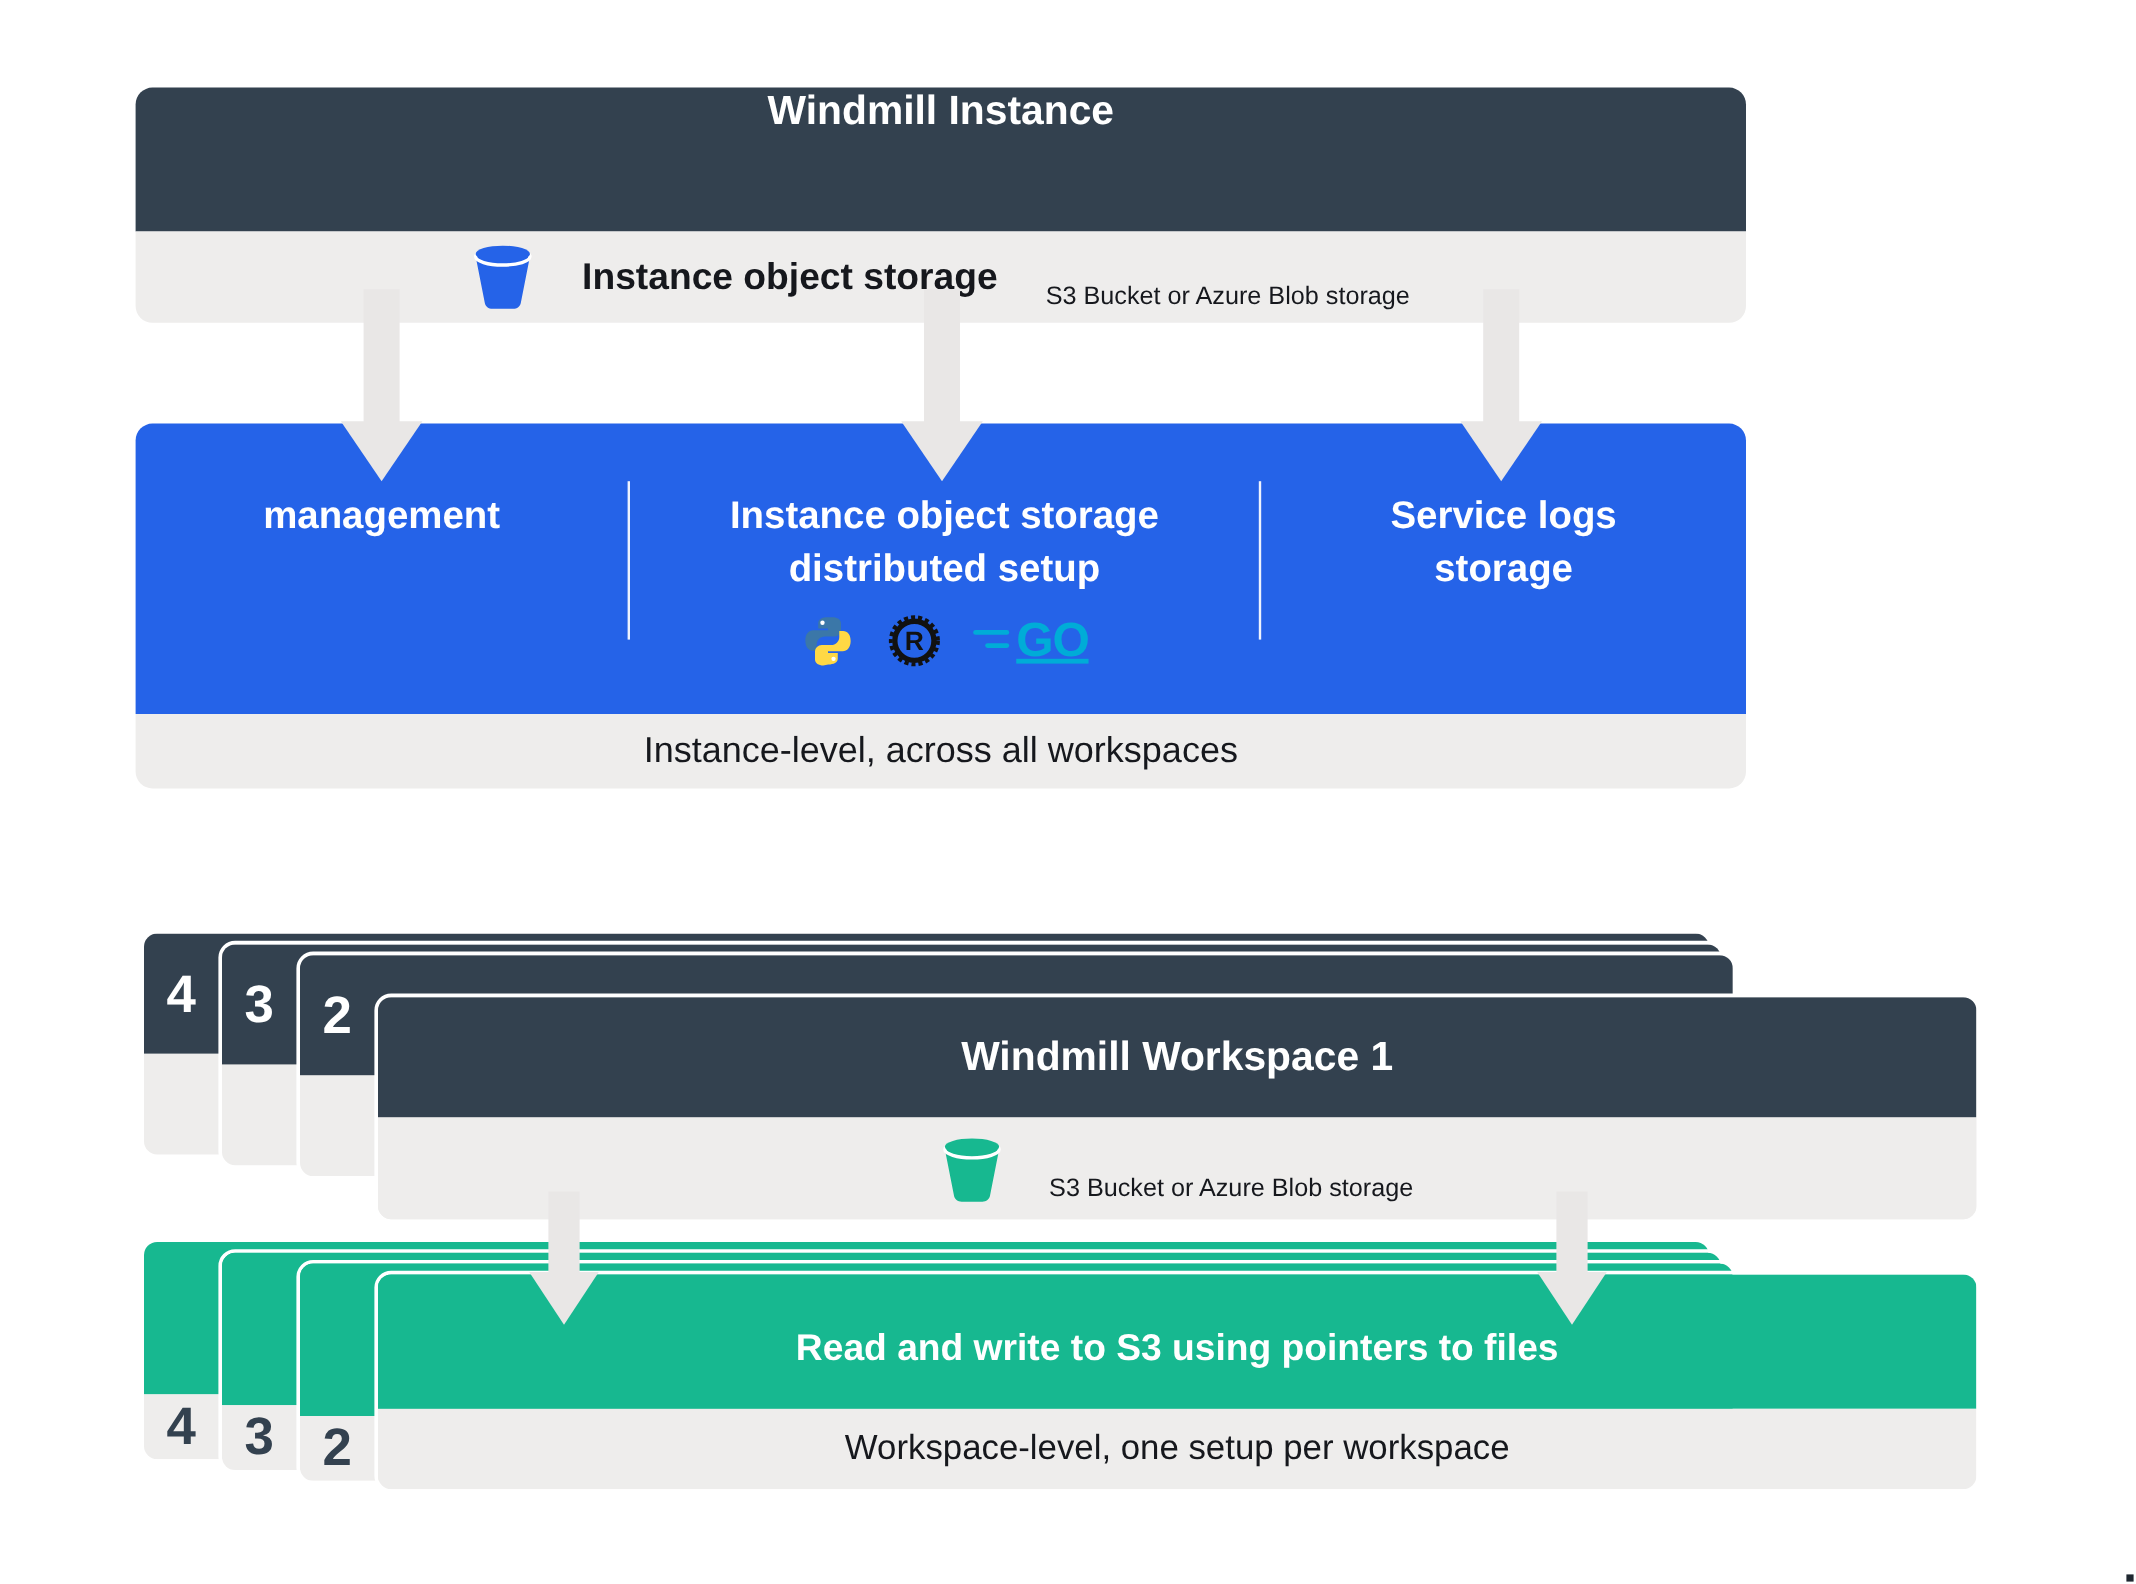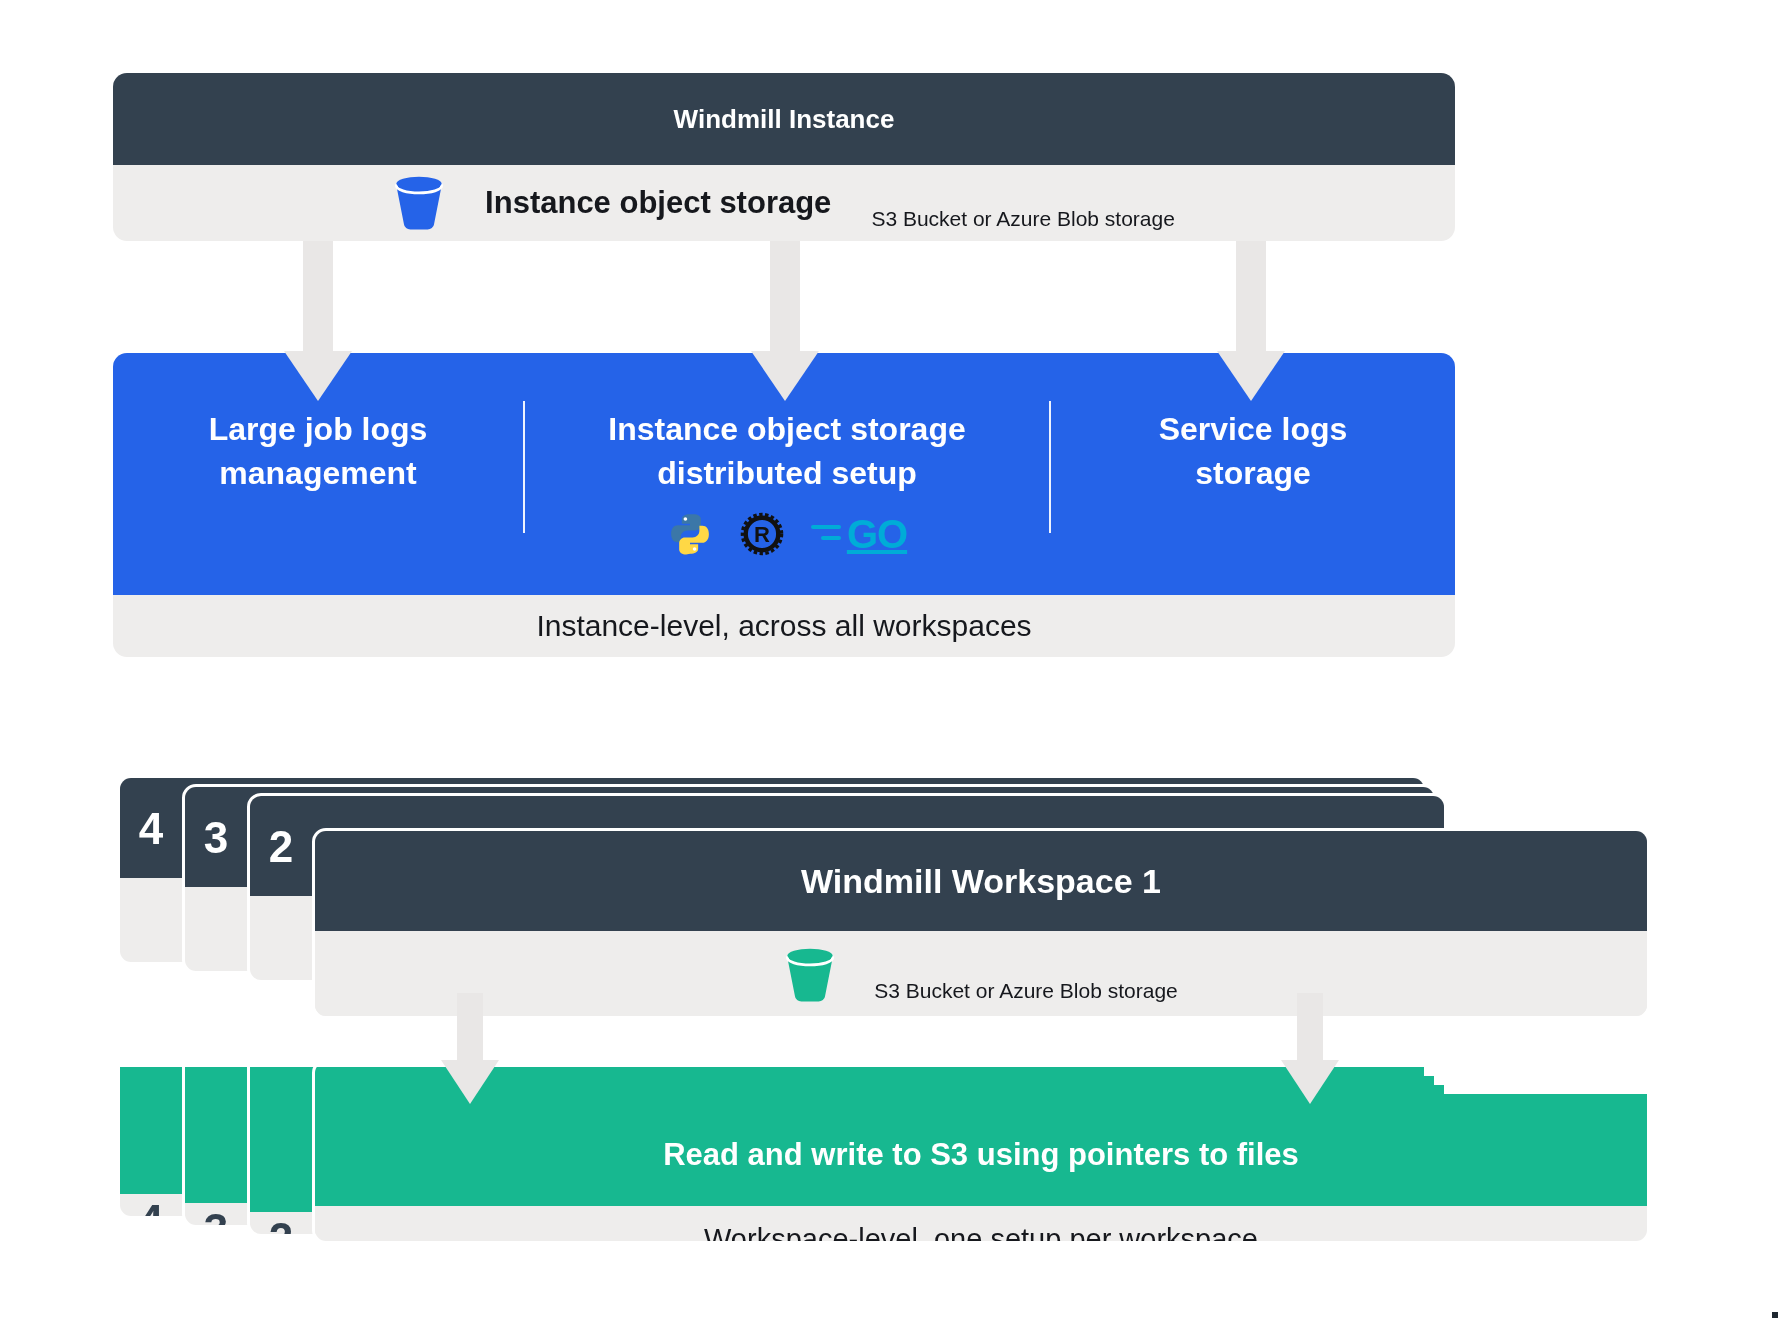--- a/index.html
+++ b/index.html
@@ -3,23 +3,23 @@
 <meta charset="utf-8">
 <style>
   html,body{margin:0;padding:0;background:#fff;}
   .canvas{
     position:relative; width:1780px; height:1320px; background:#fff;
     font-family:"Liberation Sans", sans-serif; overflow:hidden;
   }
   
   .inst-card{position:absolute; left:113px; top:73px; width:1342px; z-index:1;}
   .inst-hdr{
-    height:92px; background:var(--slate); border-radius:14px 14px 0 0;
-    display:flex; align-items:center; justify-content:center;
-    color:#fff; font-size:26px; font-weight:700;
+    height:120px; background:var(--slate); border-radius:14px 14px 0 0;
+    display:flex; justify-content:center;
+    color:#fff; font-size:34px; font-weight:700;
   }
   .store-row{
     height:76px; background:var(--panel-gray); border-radius:0 0 14px 14px;
     display:flex; align-items:center; justify-content:center; gap:40px;
   }
   .store-label{font-size:31px; font-weight:700; color:var(--text-dark);}
   .store-detail{font-size:21px; color:var(--text-dark);margin-top:32px;}
   .bucket{color:var(--blue); flex:0 0 auto;}
   .bucket.green{color:var(--green);}
 
@@ -78,21 +78,21 @@
   .ws-row{
     height:88px; background:var(--panel-gray);
     display:flex; align-items:center; justify-content:center; gap:38px;
   }
 
   
   .g-card{
     position:absolute; border:3px solid #fff; border-radius:14px;
     overflow:hidden; box-sizing:border-box;
   }
-  .g-green{background:var(--green); position:relative;margin-top:32px;}
+  .g-green{background:var(--green); position:relative;}
   .g-gray{background:var(--panel-gray); position:relative;}
   .g4{left:117px; top:1032px; width:1310px; height:187px; z-index:1;}
   .g3{left:182px; top:1041px; width:1255px; height:187px; z-index:2;}
   .g2{left:247px; top:1050px; width:1200px; height:187px; z-index:3;}
   .g4 .g-green,.g3 .g-green,.g2 .g-green{height:127px;}
   .g4 .g-gray,.g3 .g-gray,.g2 .g-gray{height:54px;}
   .stack-num.dark{color:var(--slate); top:2px;}
   .gfront{left:312px; top:1059px; width:1338px; height:185px; z-index:4;}
   .gfront .g-green{
     height:112px; display:flex; align-items:center; justify-content:center;
@@ -140,21 +140,20 @@
       <div class="shaft"></div>
       <div class="head"></div>
     </div>
   <div class="arrow a-top a3">
       <div class="shaft"></div>
       <div class="head"></div>
     </div>
 
   <div class="blue-box">
     <div class="col c1">
-      <div>Large job logs</div>
       <div>management</div>
     </div>
     <div class="vdiv"></div>
     <div class="col c2">
       <div>Instance object storage</div>
       <div>distributed setup</div>
       <div class="lang-row">
         <svg viewBox="0 0 48 48" width="46" height="46" aria-hidden="true">
           <path style="fill:var(--python-blue)" d="M23.8 3.5c-4.8 0-8.3 1.7-8.3 5.2v4.6h8.5v1.6H11.2c-3.9 0-6.9 3.2-6.9 8.9 0 5.6 2.6 8.8 6.6 8.8h3.3v-5.3c0-3.9 3.2-7 7-7h8.2c3.2 0 5.9-2.6 5.9-5.9V8.7c0-3.3-3.3-5.2-7.2-5.2z"></path>
           <circle cx="19.2" cy="8.3" r="1.9" fill="#fff"></circle>

